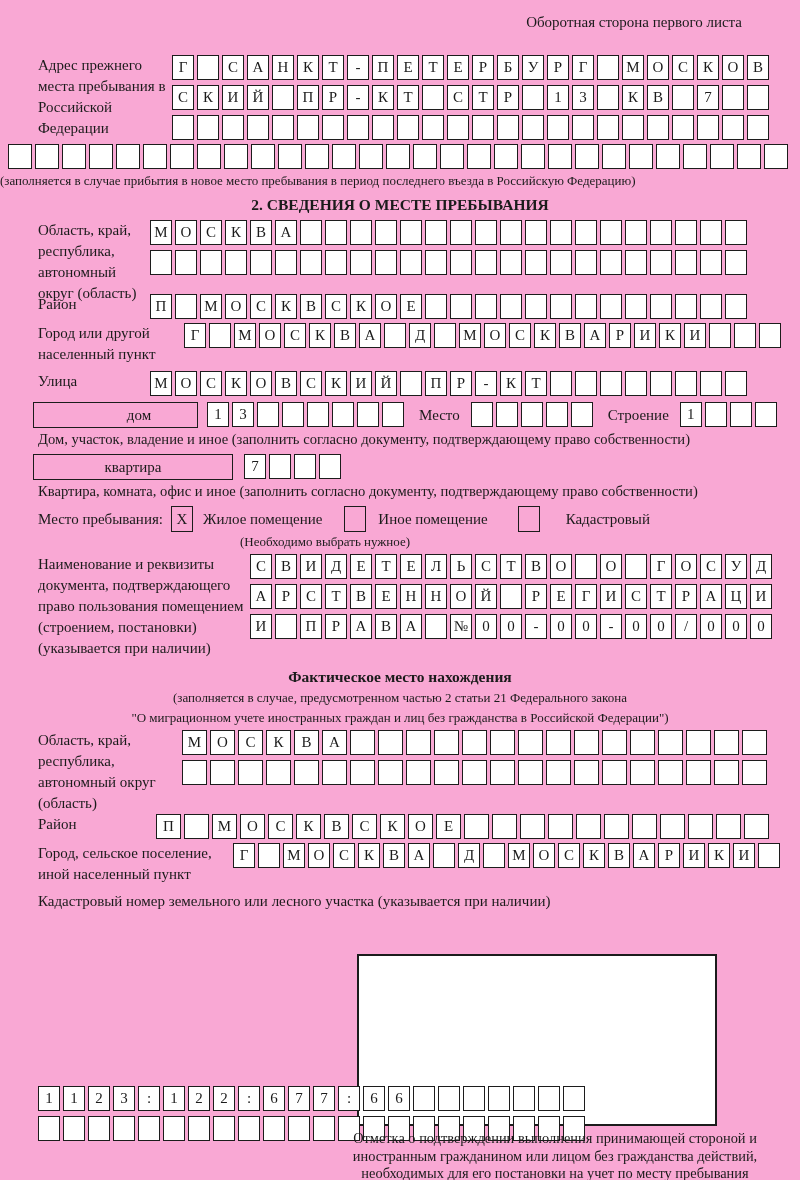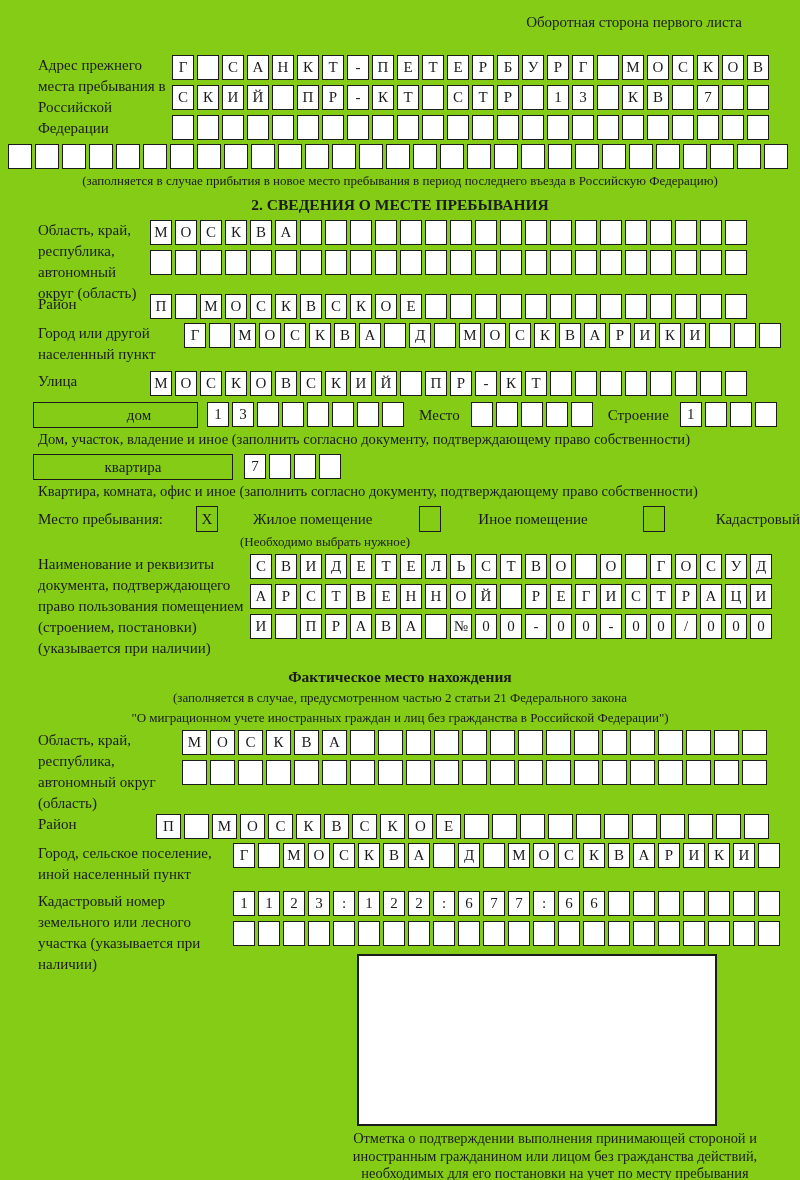--- a/index.html
+++ b/index.html
@@ -1,53 +1,53 @@
 <!DOCTYPE html>
 <html><head>
 <meta charset="utf-8">
 <style>
   html,body{margin:0;padding:0;background:#fff;}
-  .page{position:relative;width:800px;height:1180px;overflow:hidden;background:#84cc16;
+  .page{position:relative;width:800px;height:1180px;overflow:hidden;background:#f9a8d4;
         color:#1b1b1b;font-family:"Liberation Serif","DejaVu Serif",serif;}
   .hdr{padding:14px 58px 0 0;text-align:right;font-size:15px;}
   .grp{display:flex;align-items:flex-start;margin-left:38px;}
   .grp-label{font-size:15px;line-height:21px;flex-shrink:0;}
   .w134{flex:0 0 134px;}
   .w112{flex:0 0 112px;}
   .w146{flex:0 0 146px;}
   .w205{flex:0 0 212px;}
   .w140{flex:0 0 144px;}
   .w118{flex:0 0 118px;}
   .w195{flex:0 0 195px;}
   .cells{display:flex;flex-direction:column;gap:5px;}
   .cell-row{display:flex;gap:3px;}
   .cell{box-sizing:border-box;flex:0 0 22px;width:22px;height:25px;border:1.6px solid #1c1c1c;
         display:flex;align-items:center;justify-content:center;font-size:15px;background:#fff;}
   .cell-row.lg .cell{flex:0 0 25px;width:25px;}
   .cell-row.xl .cell{flex:0 0 24px;width:24px;}
   .fullrow{margin:4px 0 0 8px;}
-  .note{margin-top:4px;text-align:center;font-size:13px;}
+  .note{margin-top:4px;font-size:13px;}
   .title{margin-top:7px;text-align:center;font-size:15.5px;font-weight:bold;}
   .h60{height:60px;}
   .h100{height:100px;}
-  .h55{height:55px;}
+  .h55{height:55px;flex-direction:column;}
   .mt24{margin-top:24px;}
   .mt14{margin-top:14px;}
   .mt6{margin-top:6px;}
   .mt4{margin-top:4px;}
   .gorod-grp{height:48px;}
   .fob-grp{height:84px;}
   .dom-row{display:flex;align-items:flex-start;margin:6px 0 0 33px;gap:5px;}
   .longbox{box-sizing:border-box;height:26px;border:1.8px solid #1c1c1c;display:flex;
            align-items:center;justify-content:center;font-size:15px;}
   .dom-box{width:165px;margin-right:4px;padding-left:47px;}
   .kv-box{width:200px;margin-right:6px;}
   .inline-label{font-size:15px;line-height:26px;margin:0 6px 0 10px;}
   .caption{margin:3px 0 0 38px;font-size:14.6px;}
-  .mesto-row{display:flex;align-items:center;margin:6px 0 0 38px;font-size:15px;justify-content:space-between;}
+  .mesto-row{display:flex;align-items:center;margin:6px 0 0 38px;font-size:15px;}
   .mesto-label{margin-right:8px;}
   .chk{box-sizing:border-box;width:22px;height:26px;border:1.7px solid #1c1c1c;display:flex;
        align-items:center;justify-content:center;font-size:15px;flex-shrink:0;}
   .opt1{margin-left:10px;}
   .chk2{margin-left:22px;}
   .opt2{margin-left:12px;}
   .chk3{margin-left:30px;}
   .opt3{margin-left:26px;}
   .mesto-note{margin:2px 14px 0 240px;font-size:13px;}
   .fact-title{margin-top:14px;text-align:center;font-size:15.5px;font-weight:bold;}

